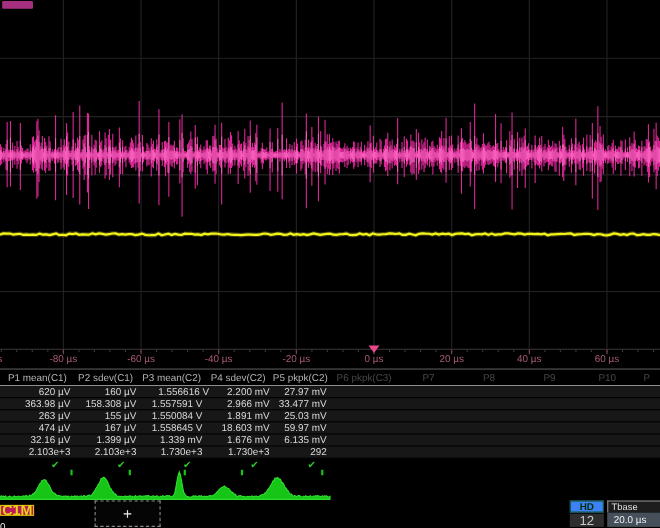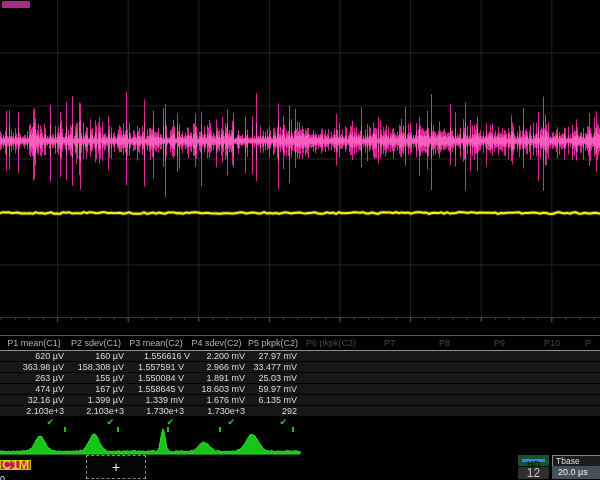--- a/index.html
+++ b/index.html
@@ -38,21 +38,21 @@
   .c2-chan{width:15px;background:#e23aa8;color:#2a0018;font-size:8px;font-weight:bold;
     text-align:center;line-height:11px;}
   .c2-tag{border:1px solid #c23690;color:#ef7ec4;font-size:7px;line-height:8px;margin-left:1px;
     padding:0 1px;align-self:center;font-weight:bold;}
   .c2-body{height:13px;background:#3c5a7c;color:#f2f2f2;font-size:9px;line-height:13px;
     text-align:right;padding-right:3px;}
   .plus-box{position:absolute;left:86px;top:0;width:58px;height:22px;border:1px dashed #8a8a8a;
     background:#050505;color:#e8e8e8;font-size:14px;text-align:center;line-height:22px;}
   .hd-badge{position:absolute;left:518px;top:0;width:31px;height:24px;}
   .hd-top{height:11px;background:#3b82f6;color:#042a04;font-weight:bold;font-size:9px;
-    text-align:center;line-height:11px;border:4px solid #14532d;box-sizing:border-box;}
+    text-align:center;line-height:11px;border:1px solid #14532d;box-sizing:border-box;}
   .hd-bits{height:12px;background:#2e2e2e;color:#c8c8c8;font-size:12px;text-align:center;line-height:12px;margin-top:1px;}
   .tbase-box{position:absolute;left:552px;top:0;width:70px;height:24px;}
   .tbase-title{height:10px;background:#1d1d1d;border:1px solid #8a8a8a;border-bottom:none;
     color:#e0e0e0;font-size:8.5px;line-height:10px;padding-left:3px;}
   .tbase-body{height:13px;background:#45505a;color:#f0f0f0;font-size:9px;line-height:13px;padding-left:6px;}
 </style>
 </head>
 <body>
 
 <div class="screen">
@@ -1325,20 +1325,34 @@
       <line x1="599.5" y1="128.14322312107507" x2="599.5" y2="151.60197394069706" stroke="#ff2eb0" stroke-width="1" opacity="0.85"></line>
       <line x1="599.5" y1="134.67488973662867" x2="599.5" y2="147.32511026337133" stroke="#ff6cc6" stroke-width="1" opacity="0.8"></line>
       <polyline points="0,213.33548169219867 3,212.1620125529822 6,212.44629719336518 9,212.32140531018376 12,213.2393406760879 15,212.78790035666898 18,212.55286199580877 21,213.43713627434335 24,213.21363519709558 27,213.49222305770962 30,213.3662506868597 33,213.62711086752824 36,212.3480607626494 39,213.33626377698965 42,213.0941163661424 45,213.77030648742803 48,213.0449659588281 51,212.25428133308887 54,213.758945121523 57,213.41853478308767 60,213.86760143972933 63,212.32237547356635 66,212.75661070039496 69,212.1850533528719 72,213.50929283872247 75,213.14691742840222 78,213.24094556034544 81,213.41282621417196 84,212.13915173979476 87,213.07938908399083 90,212.14872380197048 93,212.59432536014356 96,213.30435736561193 99,212.92296982789412 102,212.24953156127594 105,212.21217999528162 108,213.27963338065894 111,212.78650932032616 114,213.314552201936 117,212.88207245408557 120,212.84614836852998 123,213.79666981757617 126,213.24485433893278 129,212.35022597126664 132,213.47978442069143 135,213.8526789929252 138,213.66238514939323 141,213.81797934710048 144,212.34230469977484 147,213.895678833453 150,213.20412254207767 153,212.51499045677483 156,213.62967318054288 159,212.65624177269638 162,213.3466935350094 165,213.62329699262045 168,212.48072785930708 171,212.60940123349428 174,212.51741444868966 177,213.22439947309903 180,213.0150360203348 183,213.66977919037453 186,212.47211238518358 189,212.99410097328945 192,212.455882490566 195,212.32019659657962 198,212.51343912449664 201,213.17639550855384 204,213.33760876148008 207,212.7671095797792 210,213.23455047919416 213,213.44934441866354 216,213.53943769424222 219,213.8290481963195 222,213.48778630807064 225,213.1908352520317 228,213.33516124240123 231,213.53166956263595 234,213.558656382747 237,213.09614330269397 240,212.28438954795712 243,212.53610750217922 246,213.46199846095405 249,213.02497871643862 252,212.4004384130705 255,212.63816087390296 258,213.5417544732336 261,213.3957537677139 264,212.18164653000423 267,213.41533950814045 270,212.9191519904416 273,213.42292773434892 276,212.91608149185777 279,213.6734846621286 282,213.10115184481256 285,212.25911654080264 288,212.82947544339112 291,213.5340112136677 294,213.08641223036685 297,212.63628782113082 300,212.46052440321074 303,213.37706262571737 306,213.58224879987537 309,212.9676896173507 312,212.85673994673417 315,212.31585070467554 318,213.61617736802435 321,213.67040689182468 324,213.54349301992914 327,212.26554657407104 330,213.25458308821544 333,212.64985782816075 336,213.83897478743455 339,212.26015333235264 342,213.19112796611154 345,213.3152903571725 348,212.94684608057142 351,212.8425386797171 354,212.2262544097379 357,212.37867953390816 360,212.70188137209044 363,212.18968128827402 366,213.5329899009783 369,213.47212924025953 372,212.43161874585786 375,213.20059191724286 378,213.88398990570568 381,212.53840459920465 384,212.2225675764028 387,212.3996052824892 390,212.48316905004904 393,213.21073826509527 396,212.18095373343675 399,213.28470722199418 402,212.41010811855085 405,212.91217223256825 408,212.50385772697626 411,213.75480130054058 414,212.64905068315565 417,212.3017803738825 420,212.2474887896329 423,212.7826483776793 426,212.4186036887113 429,213.83951672860422 432,213.0298347016331 435,212.71736063794233 438,213.12146821185016 441,212.29421592000872 444,213.57405865327456 447,212.35887853908352 450,213.58866600045002 453,213.14285537204705 456,213.0239812108688 459,212.1171285695862 462,212.14066832615063 465,212.59662186289205 468,212.9723629218992 471,212.1383811239619 474,212.4112607119605 477,213.25560491848736 480,212.5097888023127 483,212.69548440333455 486,212.85549198528753 489,212.6503830193542 492,213.07331669563428 495,212.48211638820356 498,213.87025199909695 501,213.07689610356465 504,213.14476151447744 507,212.75713513721712 510,212.63740272615104 513,212.74505266025662 516,212.38729255842046 519,212.251102355076 522,213.66051984443328 525,213.0130572005175 528,212.93598942258396 531,212.6544478777796 534,212.51664720908738 537,212.88387213000095 540,213.77322936812416 543,212.835232458869 546,212.93828016067854 549,213.77789481463842 552,213.89186558760701 555,213.27776632388122 558,212.14031107309273 561,212.65403076997026 564,213.55229718787595 567,212.90434443312697 570,213.71219334751368 573,212.5182618259918 576,212.32450035433286 579,213.78943361286073 582,213.46157970777713 585,212.86778012900612 588,213.5053183481097 591,213.50170114072972 594,212.77233142247422 597,213.00581118143162 600,213.70942884623074 " fill="none" stroke="#f4f41c" stroke-width="4" opacity="0.25"></polyline>
       <polyline points="0,213.33548169219867 3,212.1620125529822 6,212.44629719336518 9,212.32140531018376 12,213.2393406760879 15,212.78790035666898 18,212.55286199580877 21,213.43713627434335 24,213.21363519709558 27,213.49222305770962 30,213.3662506868597 33,213.62711086752824 36,212.3480607626494 39,213.33626377698965 42,213.0941163661424 45,213.77030648742803 48,213.0449659588281 51,212.25428133308887 54,213.758945121523 57,213.41853478308767 60,213.86760143972933 63,212.32237547356635 66,212.75661070039496 69,212.1850533528719 72,213.50929283872247 75,213.14691742840222 78,213.24094556034544 81,213.41282621417196 84,212.13915173979476 87,213.07938908399083 90,212.14872380197048 93,212.59432536014356 96,213.30435736561193 99,212.92296982789412 102,212.24953156127594 105,212.21217999528162 108,213.27963338065894 111,212.78650932032616 114,213.314552201936 117,212.88207245408557 120,212.84614836852998 123,213.79666981757617 126,213.24485433893278 129,212.35022597126664 132,213.47978442069143 135,213.8526789929252 138,213.66238514939323 141,213.81797934710048 144,212.34230469977484 147,213.895678833453 150,213.20412254207767 153,212.51499045677483 156,213.62967318054288 159,212.65624177269638 162,213.3466935350094 165,213.62329699262045 168,212.48072785930708 171,212.60940123349428 174,212.51741444868966 177,213.22439947309903 180,213.0150360203348 183,213.66977919037453 186,212.47211238518358 189,212.99410097328945 192,212.455882490566 195,212.32019659657962 198,212.51343912449664 201,213.17639550855384 204,213.33760876148008 207,212.7671095797792 210,213.23455047919416 213,213.44934441866354 216,213.53943769424222 219,213.8290481963195 222,213.48778630807064 225,213.1908352520317 228,213.33516124240123 231,213.53166956263595 234,213.558656382747 237,213.09614330269397 240,212.28438954795712 243,212.53610750217922 246,213.46199846095405 249,213.02497871643862 252,212.4004384130705 255,212.63816087390296 258,213.5417544732336 261,213.3957537677139 264,212.18164653000423 267,213.41533950814045 270,212.9191519904416 273,213.42292773434892 276,212.91608149185777 279,213.6734846621286 282,213.10115184481256 285,212.25911654080264 288,212.82947544339112 291,213.5340112136677 294,213.08641223036685 297,212.63628782113082 300,212.46052440321074 303,213.37706262571737 306,213.58224879987537 309,212.9676896173507 312,212.85673994673417 315,212.31585070467554 318,213.61617736802435 321,213.67040689182468 324,213.54349301992914 327,212.26554657407104 330,213.25458308821544 333,212.64985782816075 336,213.83897478743455 339,212.26015333235264 342,213.19112796611154 345,213.3152903571725 348,212.94684608057142 351,212.8425386797171 354,212.2262544097379 357,212.37867953390816 360,212.70188137209044 363,212.18968128827402 366,213.5329899009783 369,213.47212924025953 372,212.43161874585786 375,213.20059191724286 378,213.88398990570568 381,212.53840459920465 384,212.2225675764028 387,212.3996052824892 390,212.48316905004904 393,213.21073826509527 396,212.18095373343675 399,213.28470722199418 402,212.41010811855085 405,212.91217223256825 408,212.50385772697626 411,213.75480130054058 414,212.64905068315565 417,212.3017803738825 420,212.2474887896329 423,212.7826483776793 426,212.4186036887113 429,213.83951672860422 432,213.0298347016331 435,212.71736063794233 438,213.12146821185016 441,212.29421592000872 444,213.57405865327456 447,212.35887853908352 450,213.58866600045002 453,213.14285537204705 456,213.0239812108688 459,212.1171285695862 462,212.14066832615063 465,212.59662186289205 468,212.9723629218992 471,212.1383811239619 474,212.4112607119605 477,213.25560491848736 480,212.5097888023127 483,212.69548440333455 486,212.85549198528753 489,212.6503830193542 492,213.07331669563428 495,212.48211638820356 498,213.87025199909695 501,213.07689610356465 504,213.14476151447744 507,212.75713513721712 510,212.63740272615104 513,212.74505266025662 516,212.38729255842046 519,212.251102355076 522,213.66051984443328 525,213.0130572005175 528,212.93598942258396 531,212.6544478777796 534,212.51664720908738 537,212.88387213000095 540,213.77322936812416 543,212.835232458869 546,212.93828016067854 549,213.77789481463842 552,213.89186558760701 555,213.27776632388122 558,212.14031107309273 561,212.65403076997026 564,213.55229718787595 567,212.90434443312697 570,213.71219334751368 573,212.5182618259918 576,212.32450035433286 579,213.78943361286073 582,213.46157970777713 585,212.86778012900612 588,213.5053183481097 591,213.50170114072972 594,212.77233142247422 597,213.00581118143162 600,213.70942884623074 " fill="none" stroke="#f4f41c" stroke-width="2"></polyline>
     </svg>
 
   <div class="corner-badge">
     <span></span>
   </div>
 
+  <div class="axis-strip">
+    <div id="axis-labels">
+        <span class="axis-label" style="left: -13px; color: rgb(168, 90, 112);">-100 µs</span>
+        <span class="axis-label" style="left: 57.6px; color: rgb(168, 90, 112);">-80 µs</span>
+        <span class="axis-label" style="left: 128.2px; color: rgb(168, 90, 112);">-60 µs</span>
+        <span class="axis-label" style="left: 198.8px; color: rgb(168, 90, 112);">-40 µs</span>
+        <span class="axis-label" style="left: 269.4px; color: rgb(168, 90, 112);">-20 µs</span>
+        <span class="axis-label" style="left: 340px; color: rgb(168, 90, 112);">0 µs</span>
+        <span class="axis-label" style="left: 410.6px; color: rgb(168, 90, 112);">20 µs</span>
+        <span class="axis-label" style="left: 481.2px; color: rgb(168, 90, 112);">40 µs</span>
+        <span class="axis-label" style="left: 551.8px; color: rgb(168, 90, 112);">60 µs</span>
+      </div>
+    <div class="trig-marker" id="trig-marker" style="left: 340px;"></div>
+  </div>
 
   <div class="mtable">
     <div class="hdr-line"></div>
     <div id="mtable-cells">
         <div class="mcell mhdr" style="left: 2px; width: 64px;">P1 mean(C1)</div>
         <div class="mcell mhdr" style="left: 66px; width: 60px;">P2 sdev(C1)</div>
         <div class="mcell mhdr" style="left: 126px; width: 60px;">P3 mean(C2)</div>
         <div class="mcell mhdr" style="left: 186px; width: 61px;">P4 sdev(C2)</div>
         <div class="mcell mhdr" style="left: 247px; width: 52px;">P5 pkpk(C2)</div>
         <div class="mcell mhdr dim" style="left: 300px; width: 62px;">P6 pkpk(C3)</div>

